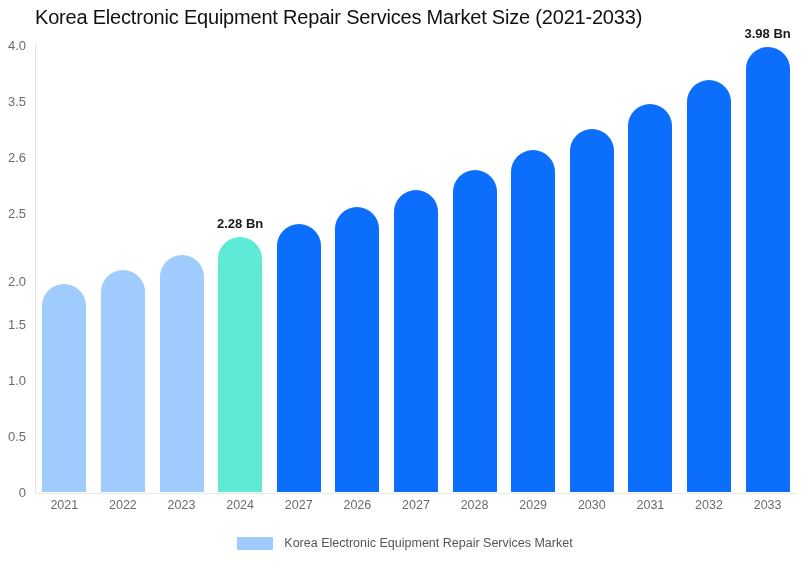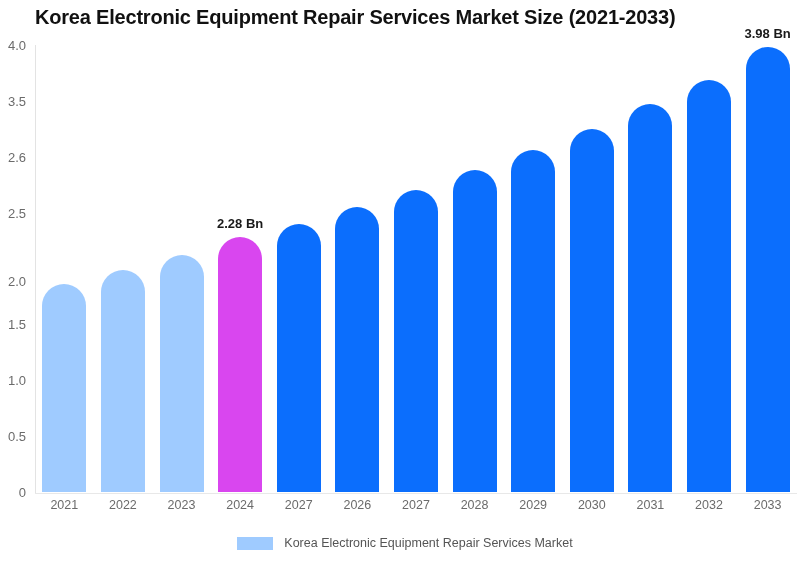--- a/index.html
+++ b/index.html
@@ -5,21 +5,21 @@
   html,body{margin:0;padding:0;}
   body{
     width:810px;height:562px;background:#ffffff;
     font-family:"Liberation Sans", sans-serif;
     overflow:hidden;position:relative;
   }
   #chart-root{position:absolute;inset:0;}
 
   .chart-title{
     position:absolute;left:35px;top:6px;
-    font-size:20px;font-weight:bold;color:#111111;
+    font-size:20px;font-weight:normal;color:#111111;
     letter-spacing:-0.2px;white-space:nowrap;
     z-index:5;
   }
 
   
   .plot{
     position:absolute;left:35px;top:45px;
     width:762px;height:447px;
   }
   .axis-line{
@@ -47,21 +47,21 @@
     flex:1 1 0;
     display:flex;align-items:flex-end;justify-content:center;
   }
   .bar{
     width:44px;
     border-radius:22px 22px 0 0;
     background:#0b6efd;
     position:relative;
   }
   .bar.light{background:#9fcbff;}
-  .bar.dark{background:#d946ef;}
+  .bar.dark{background:#5eead4;}
 
   .bar-label{
     position:absolute;left:50%;bottom:100%;
     transform:translateX(-50%);
     margin-bottom:6px;
     font-size:13px;font-weight:bold;color:#1a1a1a;
     white-space:nowrap;
   }
 
   .xlabels{

